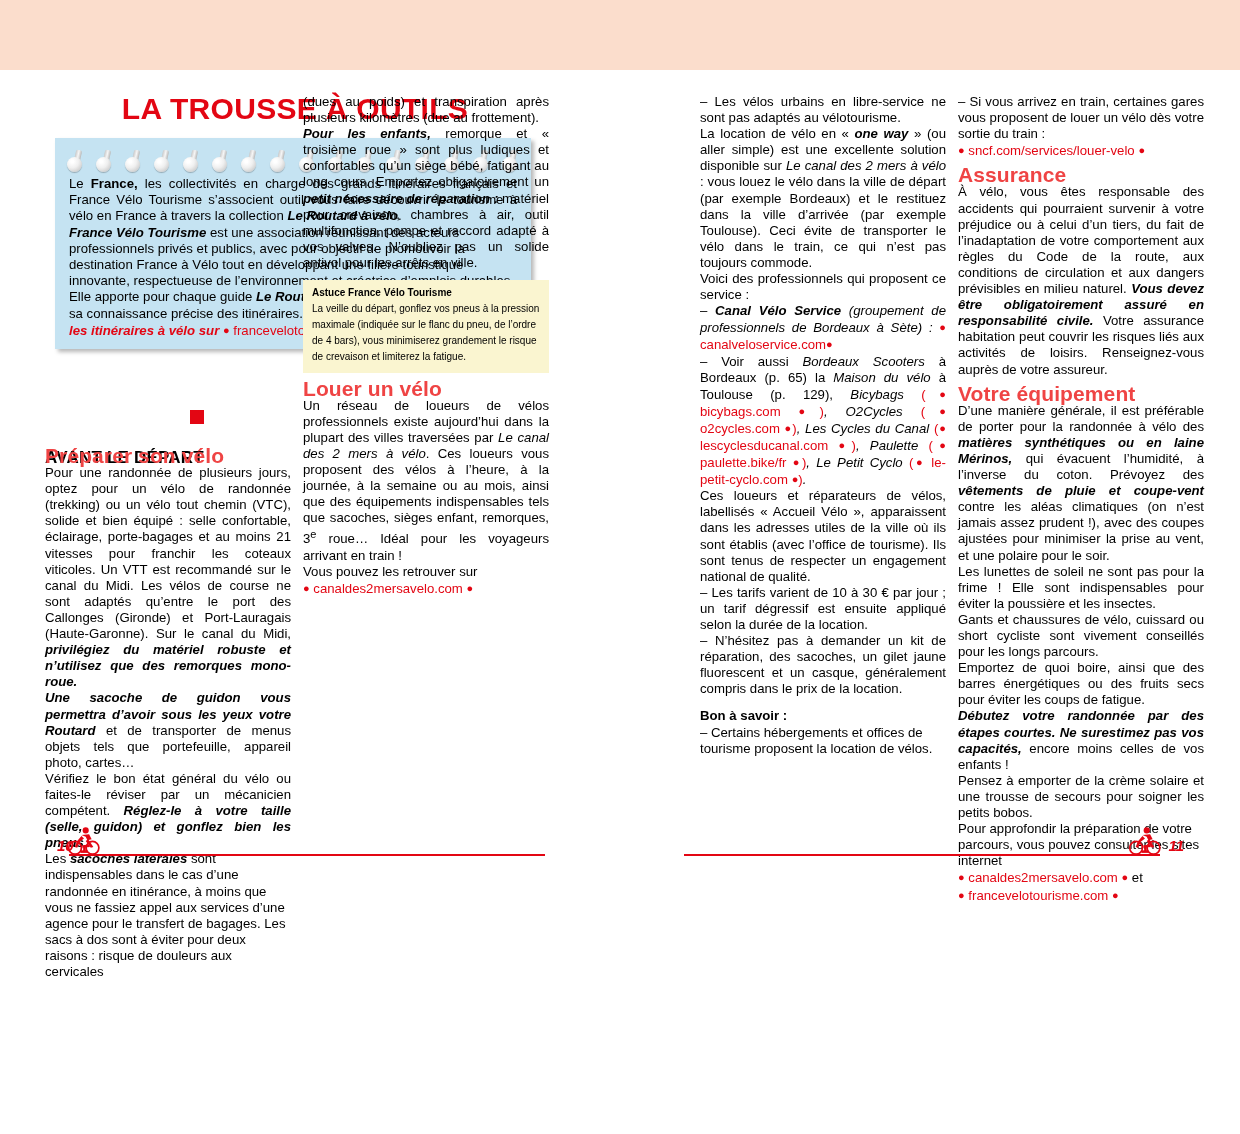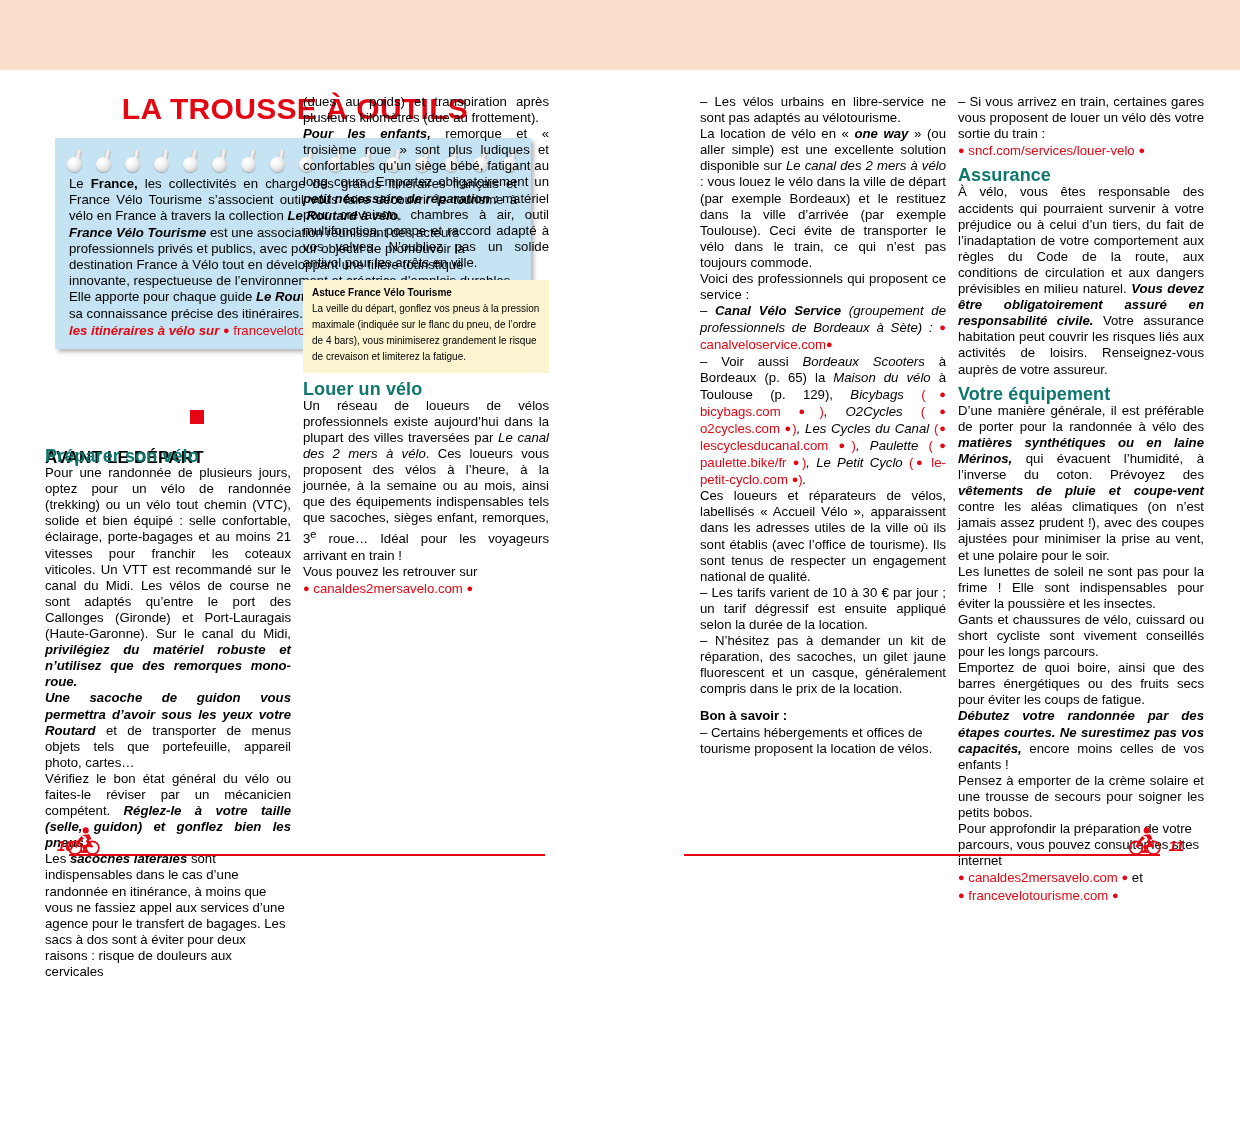--- a/index.html
+++ b/index.html
@@ -131,22 +131,22 @@
     letter-spacing: 0.2px;
     flex-direction: column;
   }
   .red-square {
     width: 14px; height: 14px;
     background: #e30613;
     display: inline-block;
   }
 
   h3.sub {
-    color: #0f766e;
-    font-size: 18px;
+    color: #ef4444;
+    font-size: 21px;
     font-weight: bold;
     margin: 8px 0 1px 0;
     letter-spacing: 0.1px;
     text-align: left;
   }
   h3.sub.first { margin-top: 0; }
 
   
   .tipbox {
     background: #faf5d0;

